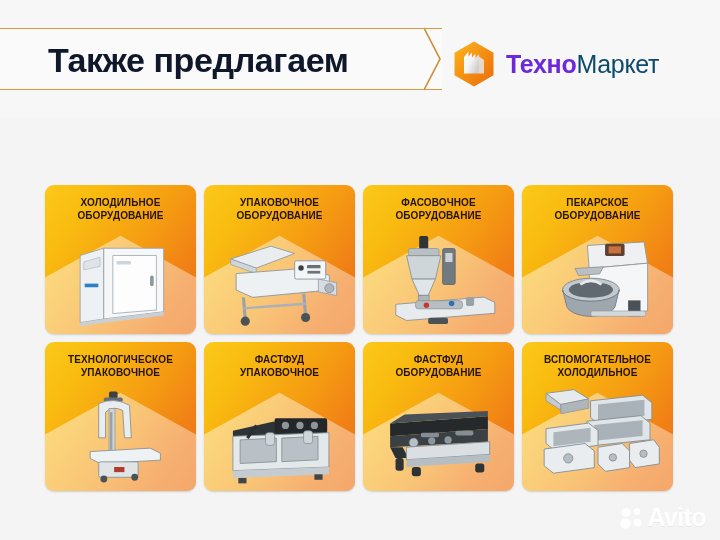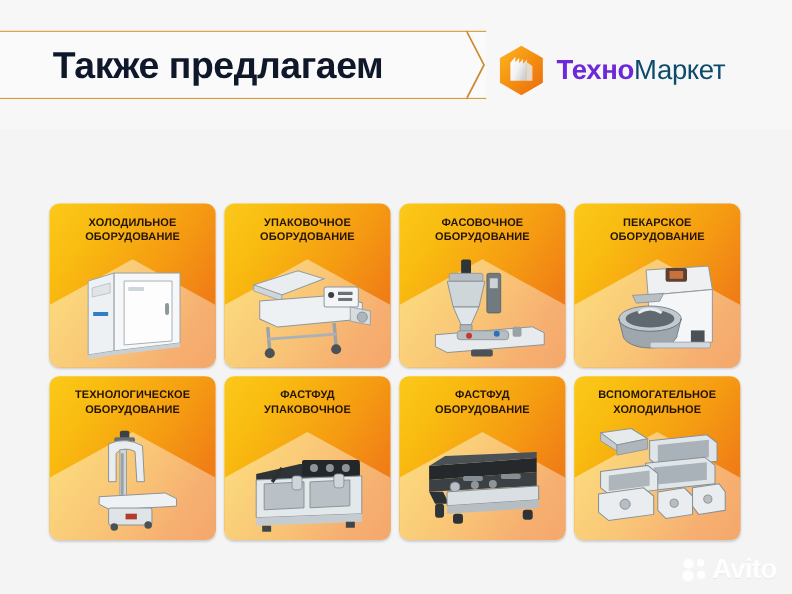--- a/index.html
+++ b/index.html
@@ -287,21 +287,21 @@
           <rect x="104" y="76" width="14" height="18" fill="#4a5157"></rect>
           <rect x="62" y="88" width="62" height="6" rx="2" fill="#d2d8dc" stroke="#8f979d" stroke-width=".7"></rect>
         </g>
       </svg>
     </div>
   </div>
 
   <div class="tile">
     <div class="tile-floor"></div>
     <div class="tile-label">ТЕХНОЛОГИЧЕСКОЕ
-ОБОРУДОВАНИЕ</div>
+УПАКОВОЧНОЕ</div>
     <div class="tile-art">
       <svg viewBox="0 0 140 106" width="120" height="100">
         <g>
           <rect x="56" y="0" width="10" height="8" rx="2" fill="#3b4146"></rect>
           <rect x="50" y="7" width="22" height="5" rx="2" fill="#676f75"></rect>
           <path d="M44 14 Q62 6 80 16 L82 54 L74 54 L72 22 Q60 16 52 24 L52 54 L44 54 Z" fill="#e9edef" stroke="#878f95" stroke-width="1"></path>
           <rect x="56" y="20" width="7" height="50" fill="#cfd5d9" stroke="#8b9299" stroke-width=".8"></rect>
           <rect x="57" y="24" width="3" height="44" fill="#9aa2a8"></rect>
           <path d="M34 70 L104 66 L116 72 L116 80 L46 84 L34 78 Z" fill="#eff2f4" stroke="#878f95" stroke-width="1"></path>
           <rect x="44" y="82" width="46" height="18" rx="2" fill="#dfe4e7" stroke="#878f95" stroke-width="1"></rect>

